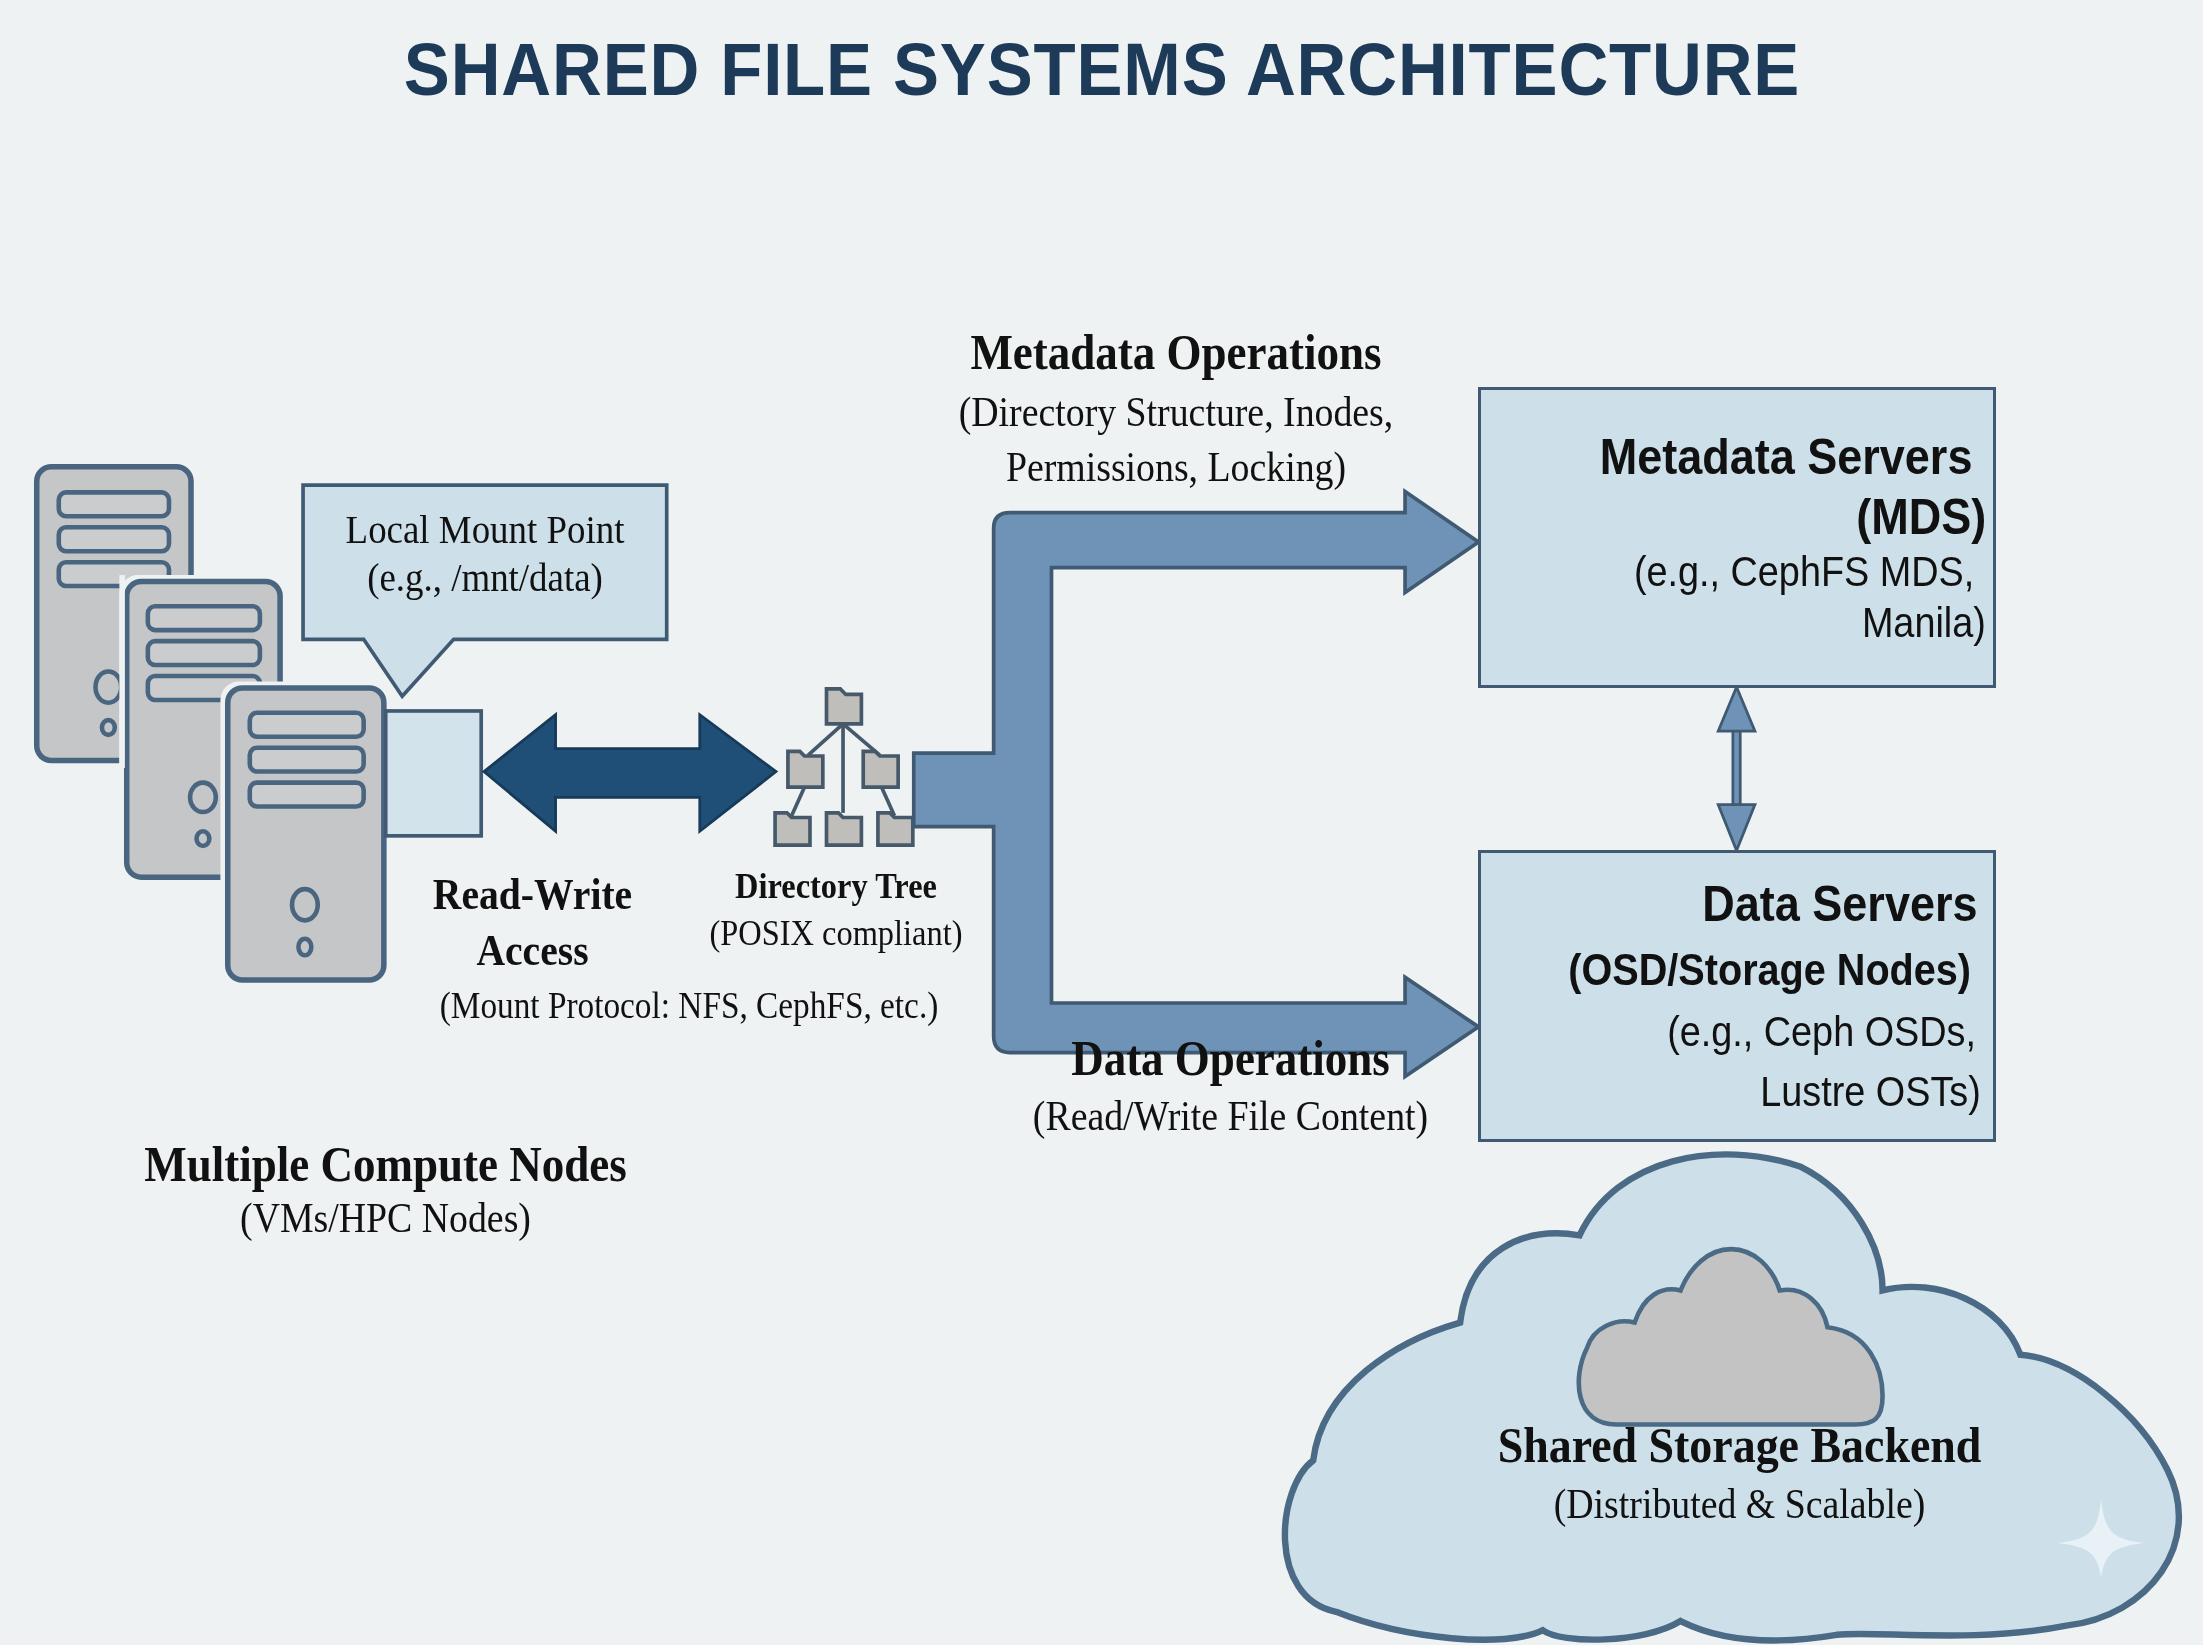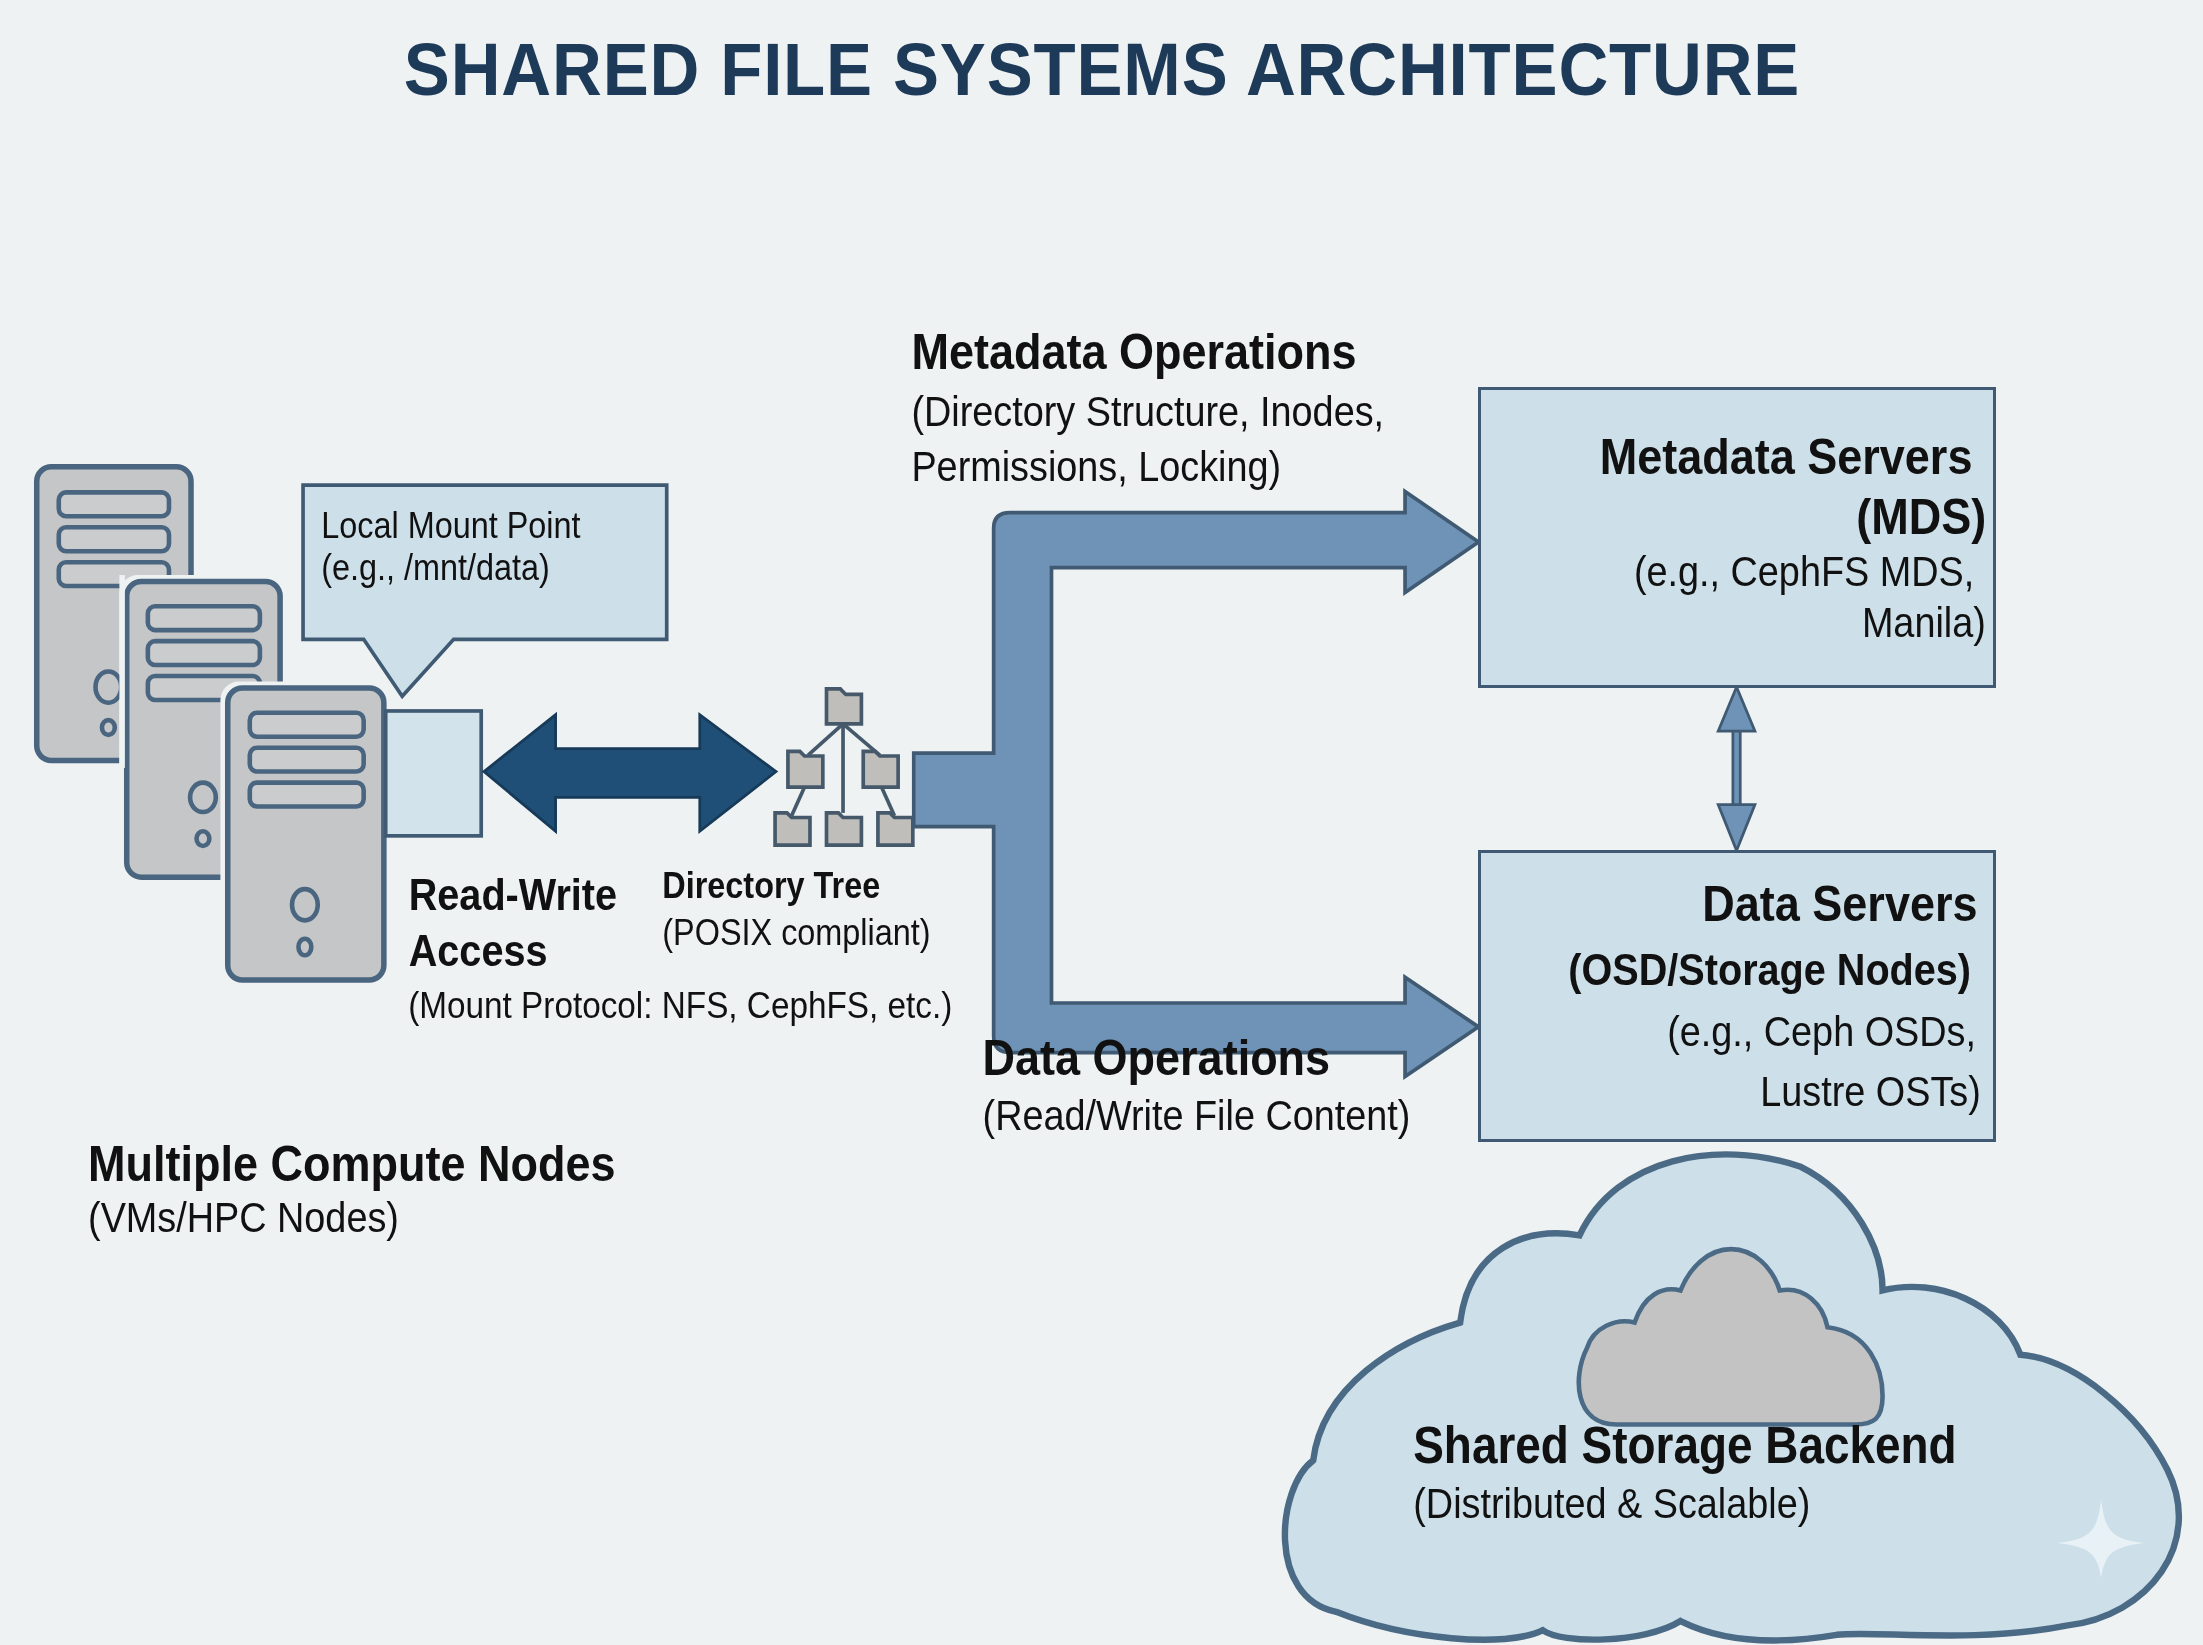--- a/index.html
+++ b/index.html
@@ -11,21 +11,21 @@
       color: #111;
     }
     .abs { position: absolute; }
     svg.canvas { position: absolute; left: 0; top: 0; }
     .title {
       left: 0; width: 2204px; top: 26px; text-align: center;
       font-size: 75px; font-weight: bold; color: #1d3a58;
       letter-spacing: 0.9px;
       transform: scaleX(0.92); transform-origin: center;
     }
-    .lbl { text-align: left; line-height: 1.18; }
+    .lbl { text-align: center; line-height: 1.18; font-family: Liberation Serif, serif; }
     .bold { font-weight: bold; }
     .box {
       background: #cde0ea;
       border: 3.7px solid #3f5a72;
       box-sizing: border-box;
       display: flex; flex-direction: column; align-items: flex-end; justify-content: center;
       text-align: center; line-height: 1.2;
     }
     .sq { transform: scaleX(0.9); transform-origin: center; white-space: nowrap; }
   </style>
@@ -92,21 +92,21 @@
   </g>
 
   <path d="M1455 1755 C1380 1740 1390 1620 1430 1590 C1440 1510 1520 1460 1590 1440 C1600 1360 1660 1335 1720 1345 C1760 1260 1870 1240 1960 1270 C2020 1300 2050 1360 2050 1405 C2110 1390 2180 1420 2200 1475 C2260 1480 2330 1540 2360 1600 C2400 1680 2340 1760 2250 1770 C2150 1790 2040 1775 2000 1780 C1940 1790 1880 1790 1830 1765 C1790 1790 1700 1790 1680 1775 C1640 1795 1530 1785 1455 1755 Z" fill="#cde0ea" stroke="#4a6a86" stroke-width="7"></path>
   <path d="M1760 1551 C1715 1551 1712 1500 1728 1468 C1735 1445 1760 1435 1780 1440 C1790 1410 1810 1400 1830 1405 C1840 1380 1860 1360 1885 1360 C1910 1360 1930 1380 1938 1405 C1965 1400 1985 1420 1990 1445 C2035 1450 2050 1490 2050 1520 C2050 1545 2040 1551 2020 1551 Z" fill="#c3c3c3" stroke="#4a6a86" stroke-width="5"></path>
 
   <path d="M2288 1632 C2292 1668 2300 1676 2335 1680 C2300 1684 2292 1692 2288 1718 C2284 1692 2276 1684 2240 1680 C2276 1676 2284 1668 2288 1632 Z" fill="#ffffff" fill-opacity="0.55"></path>
 </svg>
 
 <div class="abs title">SHARED FILE SYSTEMS ARCHITECTURE</div>
 
-<div class="abs lbl" style="left:303px; top:505px; width:364px; font-size:36px;">
+<div class="abs lbl" style="left:303px; top:505px; width:364px; font-size:41px;">
   <div class="sq">Local Mount Point</div>
   <div class="sq">(e.g., /mnt/data)</div>
 </div>
 
 <div class="abs lbl bold" style="left:395px; top:867px; width:275px; font-size:44px; line-height:1.28;">
   <div class="sq">Read-Write</div>
   <div class="sq">Access</div>
 </div>
 <div class="abs lbl" style="left:377px; top:984px; width:624px; font-size:37px;">
   <div class="sq">(Mount Protocol: NFS, CephFS, etc.)</div>

